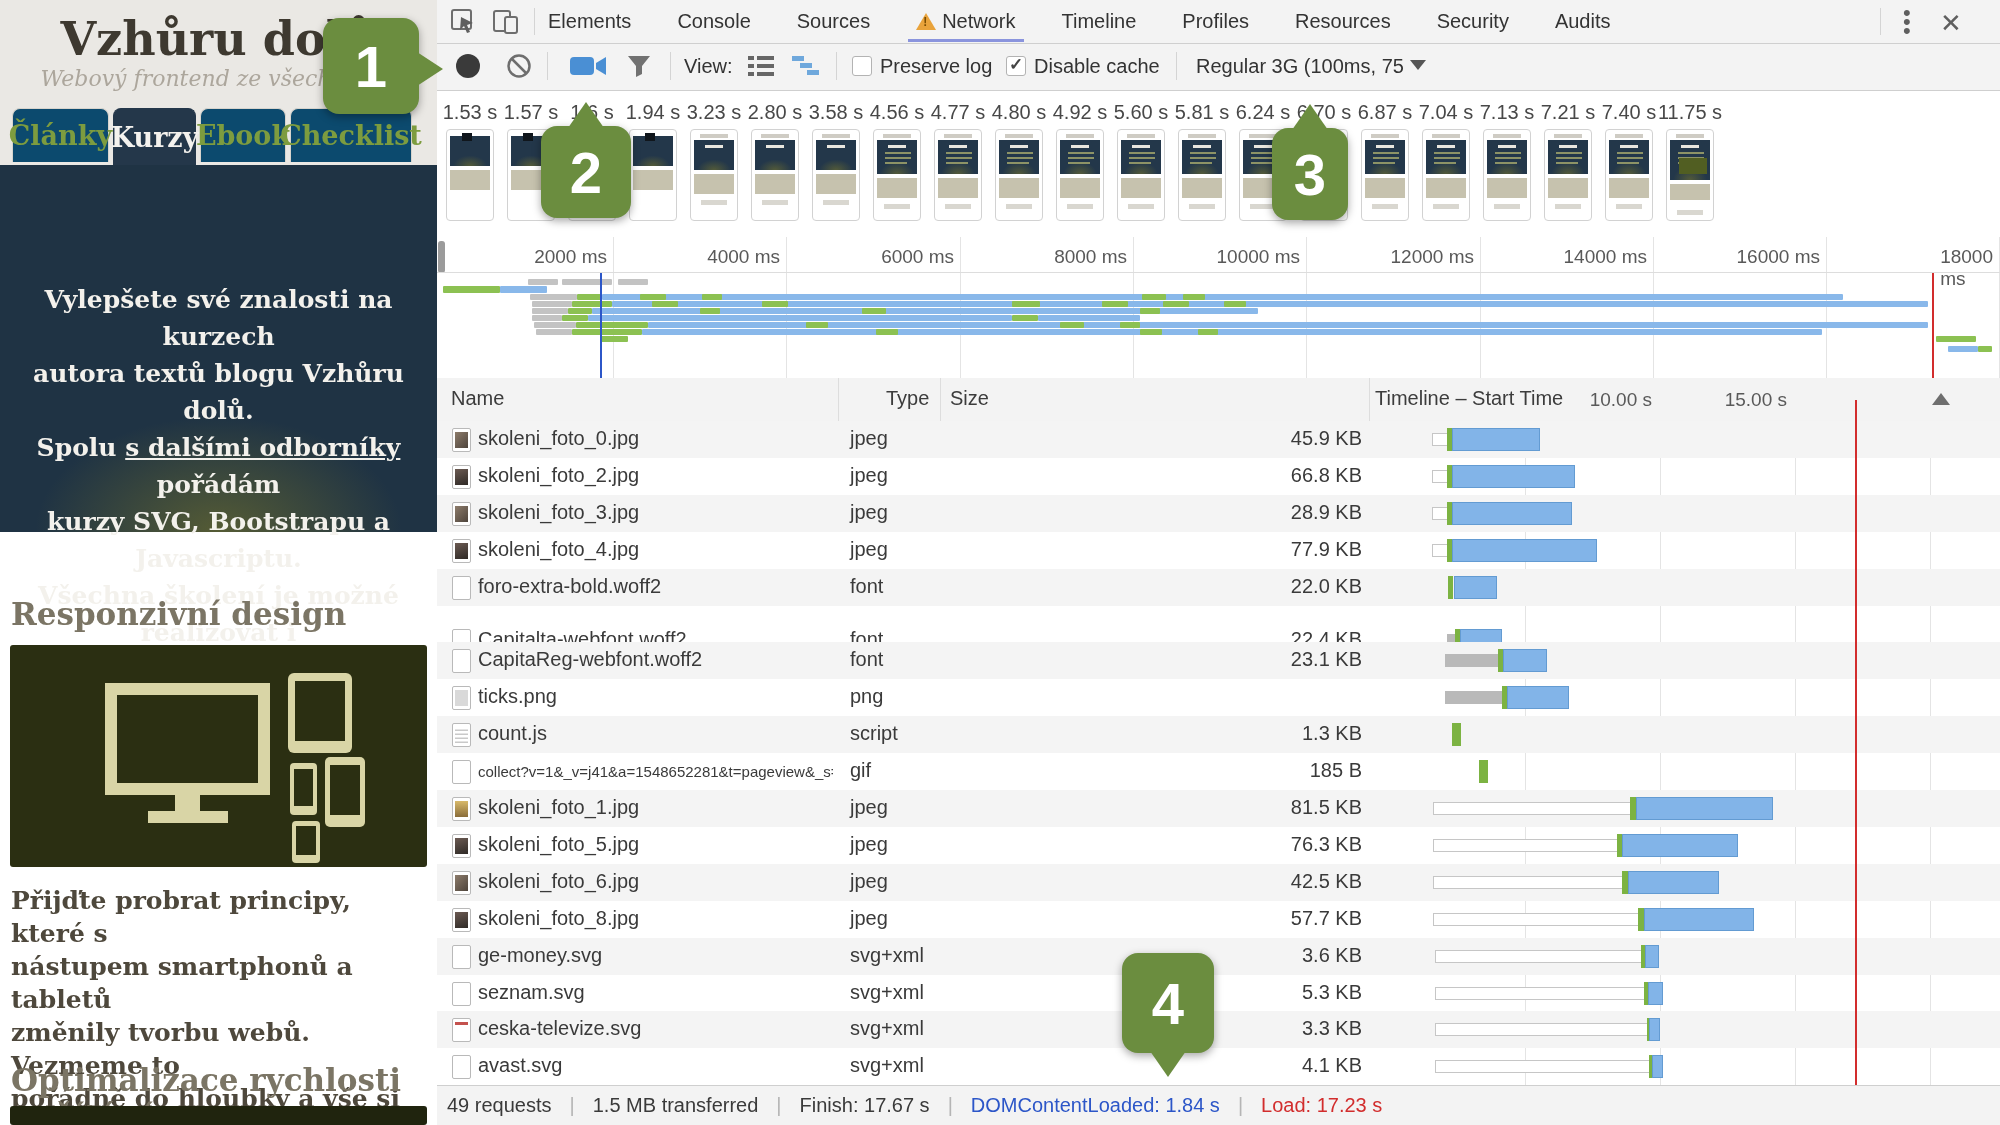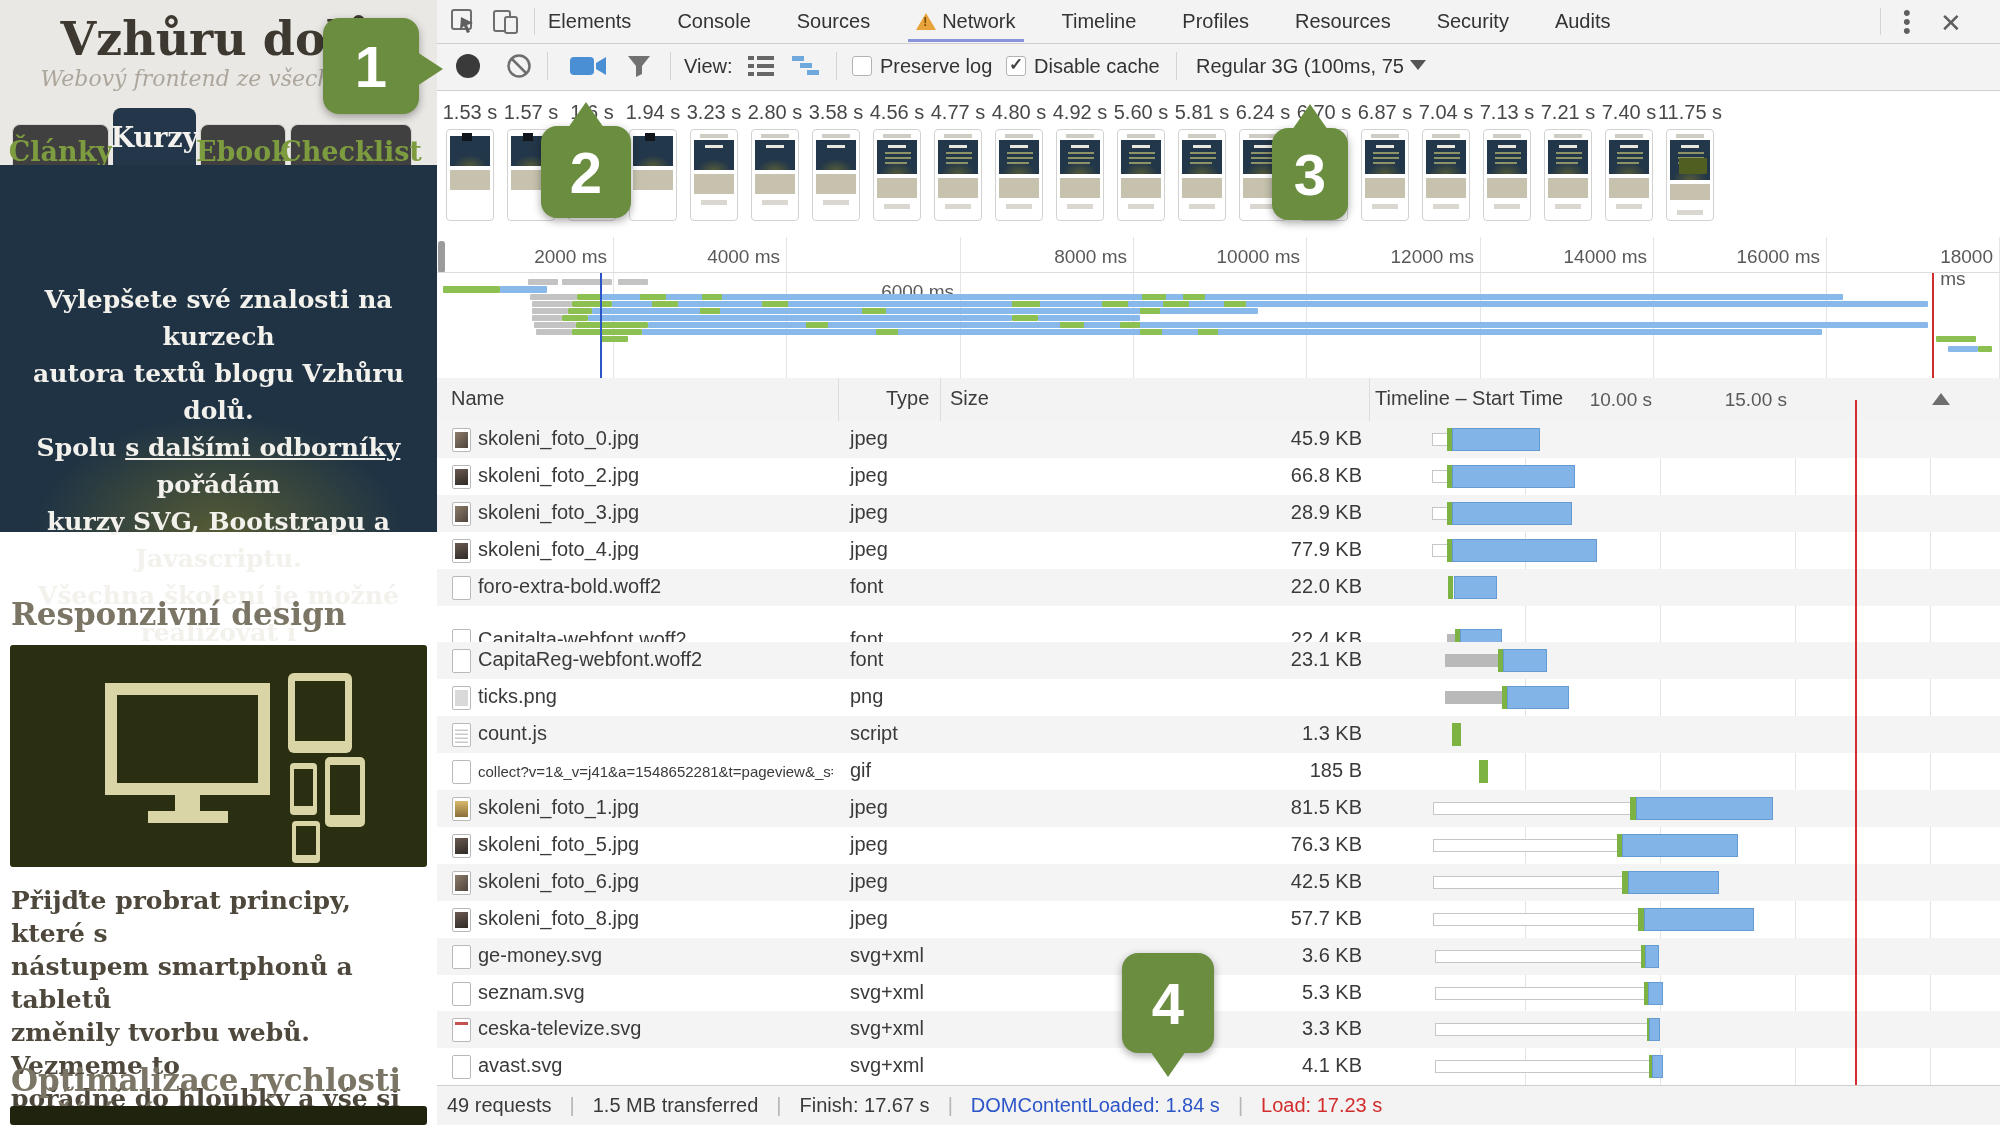--- a/index.html
+++ b/index.html
@@ -8,21 +8,21 @@
   .abs{position:absolute;}
 
   
   .site{position:absolute;left:0;top:0;width:437px;height:1125px;background:#fff;border-right:1px solid #a9a9a9;}
   .site-head{position:absolute;left:0;top:0;width:437px;height:165px;background:#eae8e4;}
   .site-title{position:absolute;left:0;top:12px;width:437px;text-align:center;
       font-family:"DejaVu Serif",serif;font-weight:bold;font-size:46px;color:#3e3930;}
   .site-tagline{position:absolute;left:0;top:66px;width:437px;text-align:center;
       font-family:"DejaVu Serif",serif;font-style:italic;font-size:22px;color:#aca69c;}
   .site-nav{position:absolute;left:0;top:108px;width:437px;height:57px;}
-  .site-tab{position:absolute;top:16px;height:53px;background:#404040;border:1px solid #d7d4cd;border-bottom:none;
+  .site-tab{position:absolute;top:0;height:53px;background:#0c4a6e;border:1px solid #d7d4cd;border-bottom:none;
       border-radius:8px 8px 0 0;color:#7d9c3f;font-family:"DejaVu Serif",serif;font-weight:bold;font-size:27px;
       display:flex;align-items:center;justify-content:center;}
   .site-tab.active{background:#24374a;color:#f4f2ee;border-color:#24374a;top:0;height:57px;}
   .site-tab:nth-child(1){left:12px;width:95px;}
   .site-tab:nth-child(2){left:113px;width:81px;}
   .site-tab:nth-child(3){left:200px;width:84px;}
   .site-tab:nth-child(4){left:290px;width:120px;}
   .hero{position:absolute;left:0;top:165px;width:437px;height:367px;
       background:radial-gradient(ellipse 60% 45% at 50% 100%, rgba(130,125,40,.55), rgba(130,125,40,0) 70%),#1f3344;}
   .hero-h{position:absolute;left:0;top:48px;width:437px;text-align:center;color:#fdfcf8;
@@ -544,21 +544,21 @@
       </div>
     </div>
 
   <div class="ovw" id="ovw">
     <div class="scroll-nub"></div>
   <div class="grid-v" style="left: 176px; height: 141px;"></div>
       <div class="ruler-lab" style="left: 176px;">2000 ms</div>
       <div class="grid-v" style="left: 349px; height: 141px;"></div>
       <div class="ruler-lab" style="left: 349px;">4000 ms</div>
       <div class="grid-v" style="left: 523px; height: 141px;"></div>
-      <div class="ruler-lab" style="left: 523px; margin-top: 35px;">6000 ms</div>
+      <div class="ruler-lab" style="left: 523px;">6000 ms</div>
       <div class="grid-v" style="left: 696px; height: 141px;"></div>
       <div class="ruler-lab" style="left: 696px;">8000 ms</div>
       <div class="grid-v" style="left: 869px; height: 141px;"></div>
       <div class="ruler-lab" style="left: 869px;">10000 ms</div>
       <div class="grid-v" style="left: 1043px; height: 141px;"></div>
       <div class="ruler-lab" style="left: 1043px;">12000 ms</div>
       <div class="grid-v" style="left: 1216px; height: 141px;"></div>
       <div class="ruler-lab" style="left: 1216px;">14000 ms</div>
       <div class="grid-v" style="left: 1389px; height: 141px;"></div>
       <div class="ruler-lab" style="left: 1389px;">16000 ms</div>

